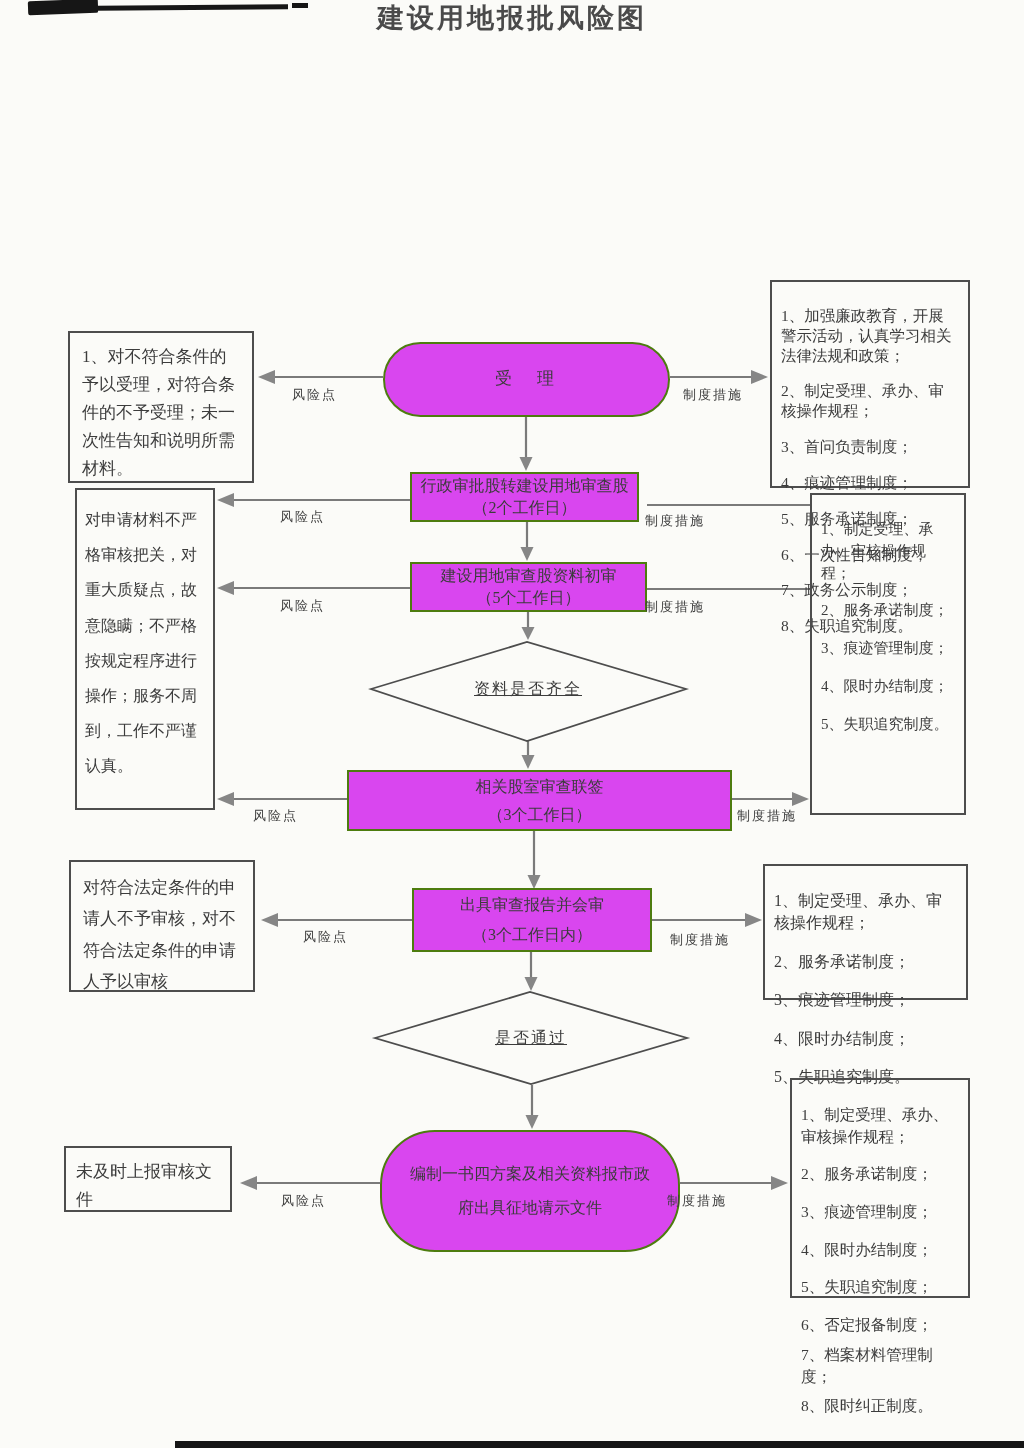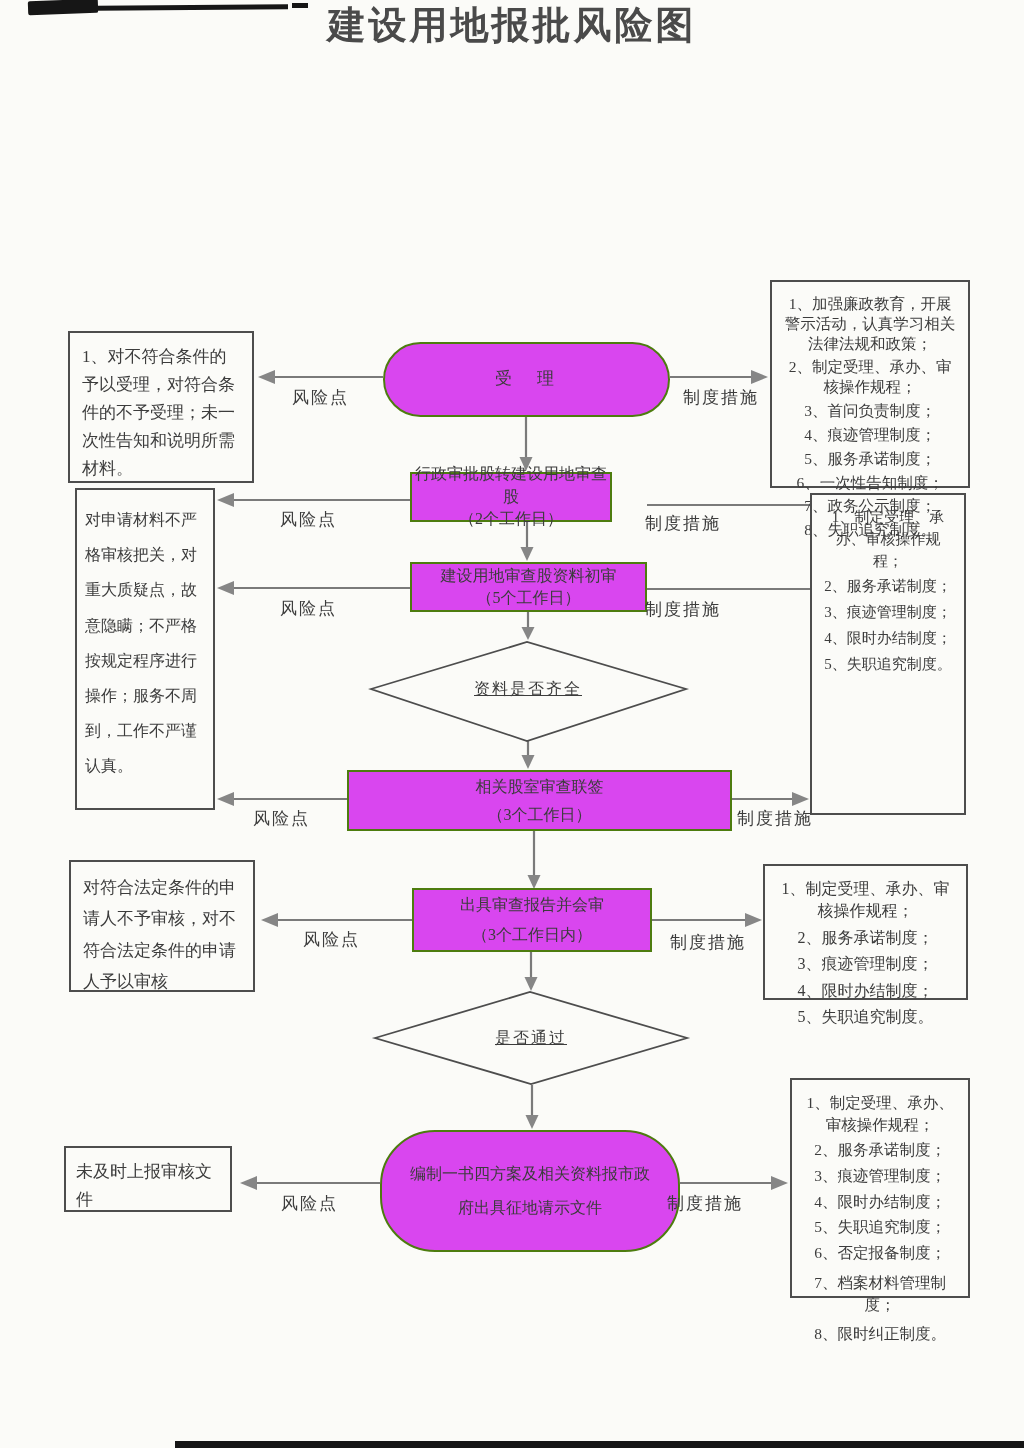--- a/index.html
+++ b/index.html
@@ -4,39 +4,39 @@
 <style>
   html,body{margin:0;padding:0;background:#e8e8e6;}
   .canvas{
     position:relative;width:1024px;height:1448px;margin:0 auto;
     background:#fbfbf8;overflow:hidden;
     font-family:"Liberation Serif","DejaVu Serif",serif;
     color:#3c3c3c;
   }
   .title{
     position:absolute;left:0;top:170;width:1024px;margin:0;
-    text-align:center;font-size:38px;font-weight:600;letter-spacing:3px;color:#4a4a4a;
+    text-align:center;font-size:27px;font-weight:600;letter-spacing:3px;color:#4a4a4a;
   }
   .box{
     position:absolute;border:2px solid #4d4d4d;box-sizing:border-box;
     background:transparent;
   }
   .lbox{font-size:17px;line-height:1.65;padding:10px 12px;}
   .rbox{font-size:15.5px;line-height:1.28;padding:8px 9px;}
-  .ritem{margin:4px 0 2px 0;text-align:center;}
+  .ritem{margin:16px 0 2px 0;}
   .node{
     position:absolute;border:2px solid #4d7c0f;box-sizing:border-box;
     display:flex;flex-direction:column;align-items:center;justify-content:center;
     text-align:center;font-size:16px;line-height:1.45;background:#d946ef;
   }
   .oval{border-radius:60px;}
   .dtext{
     position:absolute;width:220px;text-align:center;font-size:16px;letter-spacing:2px;text-decoration:underline;
   }
-  .arrow-label{position:absolute;font-size:17px;letter-spacing:2px;color:#3c3c3c;}
+  .arrow-label{position:absolute;font-size:13px;letter-spacing:2px;color:#3c3c3c;}
   svg.connectors{position:absolute;left:0;top:0;}
   .artifact{position:absolute;background:#161616;}
 </style>
 </head>
 <body>
 
 <div class="canvas">
 
   <div class="artifact" style="left:28px;top:0;width:70px;height:14px;transform:rotate(-2deg);border-radius:2px;"></div>
   <div class="artifact" style="left:96px;top:5px;width:192px;height:5px;transform:rotate(-0.5deg);"></div>
@@ -129,21 +129,21 @@
     <polygon points="371,689 527,642 686,689 527,741" fill="#fbfbf8" stroke="#4d4d4d" stroke-width="1.8"></polygon>
     <polygon points="375,1038 530,992 687,1038 531,1084" fill="#fbfbf8" stroke="#4d4d4d" stroke-width="1.8"></polygon>
   </svg>
 
   <h1 class="title">建设用地报批风险图</h1>
 
   <div class="node oval" style="left:383px;top:342px;width:287px;height:75px;font-size:17px;letter-spacing:4px;">
     <span>受　理</span>
   </div>
 
-  <div class="node" style="left:410px;top:472px;width:202px;height:50px;line-height:1.4;">
+  <div class="node" style="left:410px;top:472px;width:229px;height:50px;line-height:1.4;">
     <span>行政审批股转建设用地审查股</span>
     <span>（2个工作日）</span>
   </div>
 
   <div class="node" style="left:410px;top:562px;width:237px;height:50px;line-height:1.4;">
     <span>建设用地审查股资料初审</span>
     <span>（5个工作日）</span>
   </div>
 
   <div class="dtext" style="left:418px;top:679px;">资料是否齐全</div>

